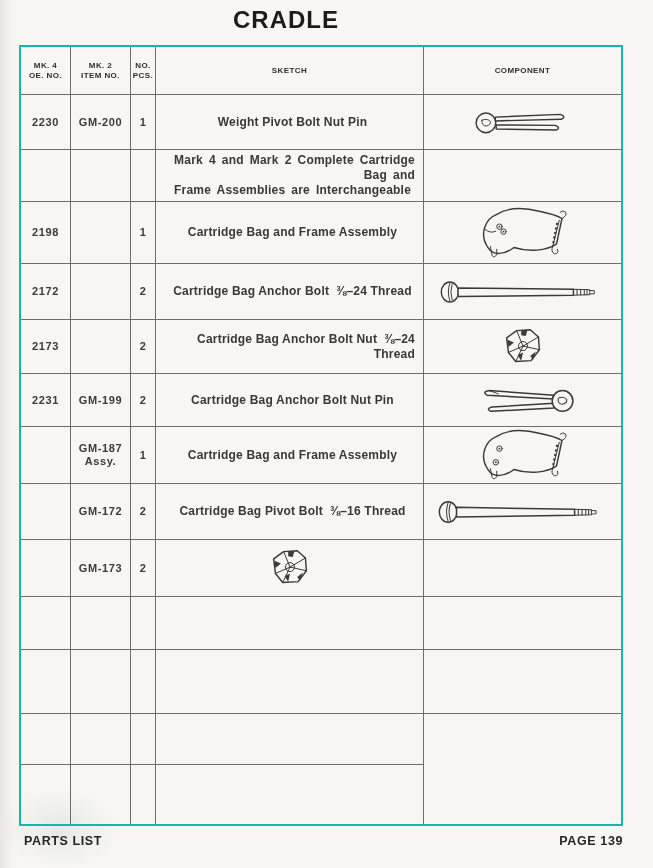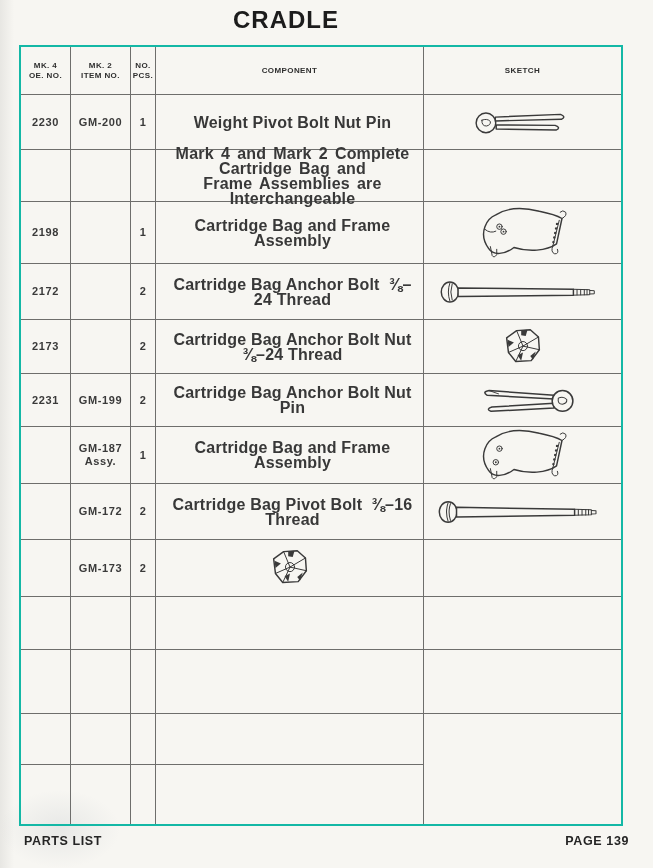--- a/index.html
+++ b/index.html
@@ -32,30 +32,30 @@
     display:flex;align-items:center;justify-content:center;
     box-sizing:border-box;
     font-weight:bold;
   }
   .grid > div:nth-child(5n){border-right:none;}
   .grid > div:nth-last-child(-n+5){border-bottom:none;}
   .hcell{flex-direction:column;font-size:8px;letter-spacing:.4px;color:#2e2e2e;line-height:10px;text-align:center;}
   .num{font-size:11px;letter-spacing:.6px;color:#3a3a3a;flex-direction:column;line-height:13px;}
   .comp{
     justify-content:flex-start;padding-left:14px;padding-right:8px;
-    font-size:16px;letter-spacing:.2px;color:#383838;text-align:center;
+    font-size:12px;letter-spacing:.2px;color:#383838;text-align:right;
     white-space:pre-wrap;flex-direction:column;align-items:flex-start;line-height:15px;
   }
   .sk{overflow:visible;}
   .sk svg{display:block;}
   .footer{
     position:absolute;top:834px;font-size:12.5px;font-weight:bold;letter-spacing:.6px;color:#252525;
   }
   #footer-left{left:24px;}
-  #footer-right{right:24px;}
+  #footer-right{right:30px;}
   .ink{stroke:#3a3a3a;fill:none;stroke-width:1.6;stroke-linejoin:round;stroke-linecap:round;}
   .ink-thin{stroke:#3a3a3a;fill:none;stroke-width:1.1;stroke-linejoin:round;stroke-linecap:round;}
   .ink-fill{fill:#3a3a3a;stroke:none;}
   .paper{fill:#f7f6f2;}
 </style>
 </head>
 <body>
 
 <div class="scan-shade" id="shade-left"></div>
 <div class="scan-shade" id="shade-bl"></div>
@@ -70,24 +70,24 @@
   </div>
   <div class="hcell">
     <div>MK. 2</div>
     <div>ITEM NO.</div>
   </div>
   <div class="hcell">
     <div>NO.</div>
     <div>PCS.</div>
   </div>
   <div class="hcell">
+    <div>SKETCH</div>
+  </div>
+  <div class="hcell">
     <div>COMPONENT</div>
-  </div>
-  <div class="hcell">
-    <div>SKETCH</div>
   </div>
 
   <div class="num">2230</div>
   <div class="num">GM-200</div>
   <div class="num">1</div>
   <div class="comp">Weight Pivot Bolt Nut Pin</div>
   <div class="sk">
     <svg width="100" height="28" viewBox="0 0 112 30">
       <path class="ink paper" d="M25 9.5 L98 6.5 Q105 9.2 99 12 L25 13.8 Z"></path>
       <path class="ink paper" d="M26 18.2 L92 18.8 Q99 21.4 93 24 L26 22.8 Z"></path>

